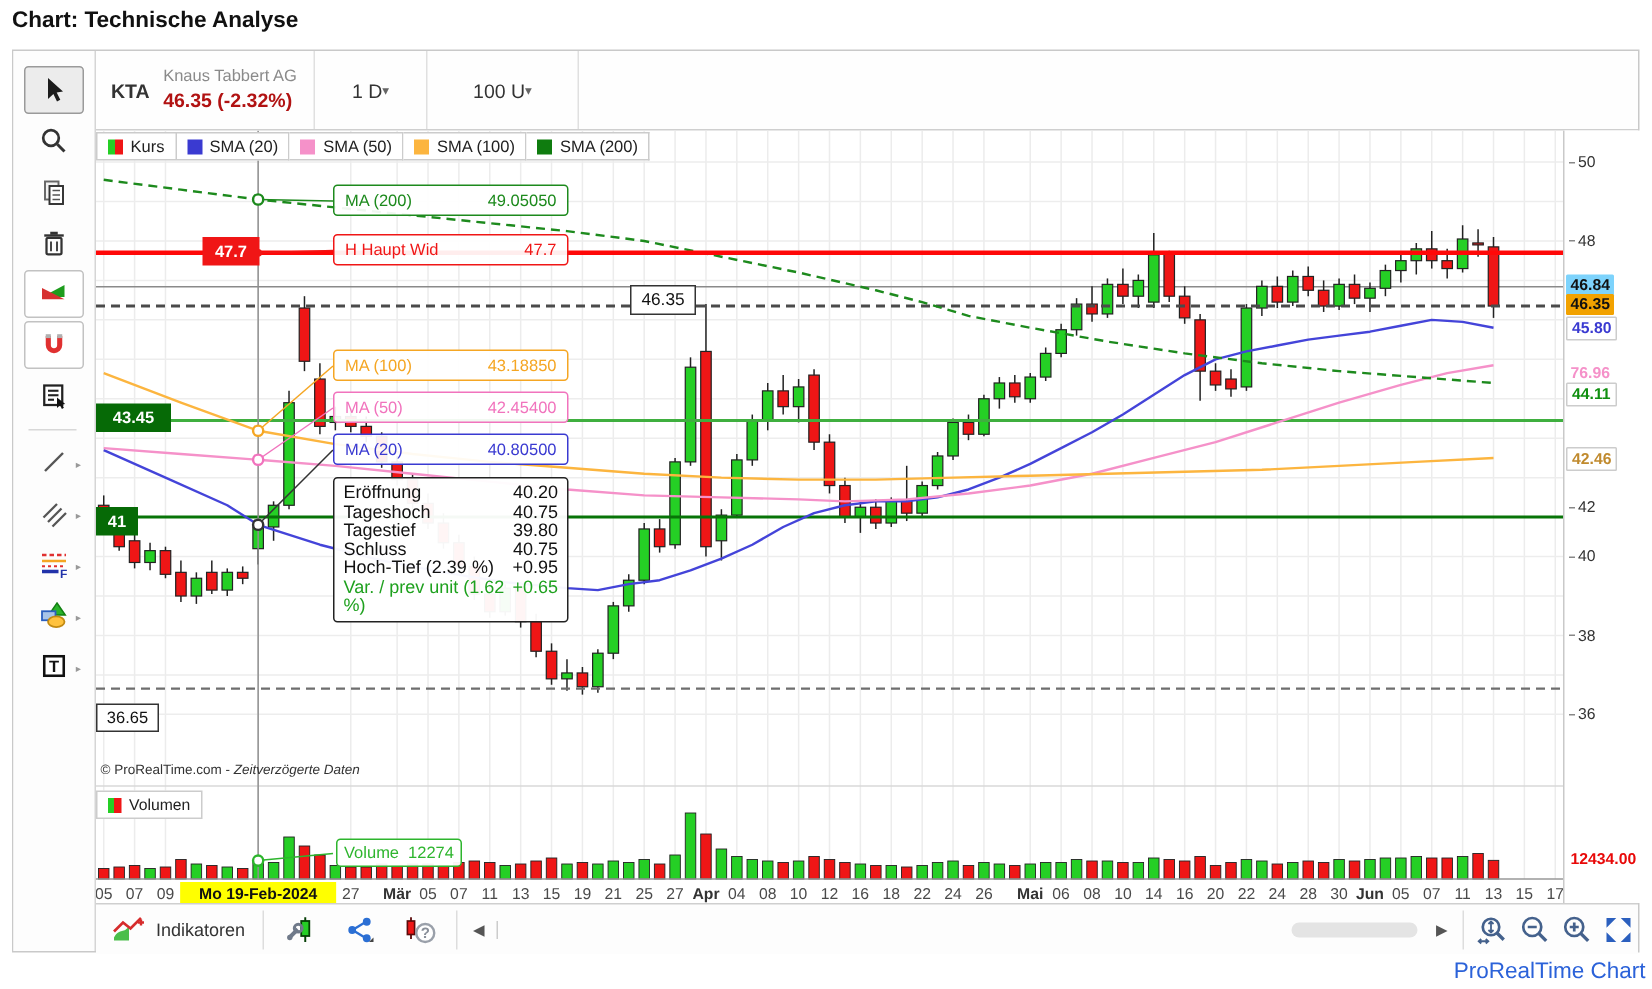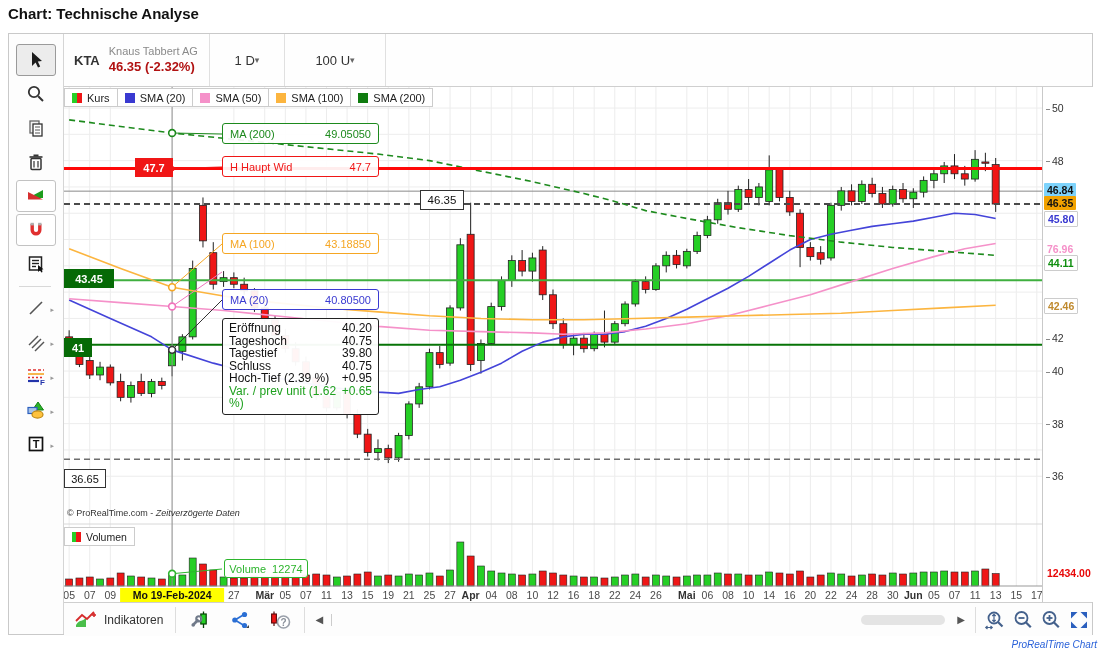--- a/index.html
+++ b/index.html
@@ -87,21 +87,21 @@
   
   .btoolbar{height:33px;border-top:1px solid #cfcfcf;display:flex;align-items:center;background:#fdfdfd;flex:none;}
   .bbtn{display:flex;align-items:center;gap:6px;height:26px;padding:0 8px;margin-left:2px;border-radius:3px;
     font-size:12px;color:#333;cursor:pointer;}
   .bsep{width:1px;height:26px;background:#ddd;margin:0 4px;}
   .navarrow{font-size:10px;color:#555;padding:0 6px;cursor:pointer;}
   .thinline{width:1px;height:12px;background:#ccc;margin-left:2px;}
   .rgroup{margin-left:auto;display:flex;align-items:center;}
   .scrolltrack{width:84px;height:10px;background:#e4e4e4;border-radius:5px;margin-right:6px;cursor:pointer;}
   .zbtn{width:26px;height:26px;display:flex;align-items:center;justify-content:center;cursor:pointer;margin-left:2px;}
-  .footer-link{position:absolute;right:4px;top:639px;font-size:10px;color:#2b62d9;cursor:pointer;font-style:italic;}
+  .footer-link{position:absolute;right:4px;top:639px;font-size:15px;color:#2b62d9;cursor:pointer;}
 </style>
 </head>
 <body>
 
 <div class="page">
   <div class="page-title">Chart: Technische Analyse</div>
 
   <div class="panel">
 
     <div class="ltools">
@@ -652,20 +652,24 @@
               <b>49.05050</b>
             </div>
           <div class="fbox box-hhw">
               <b>H Haupt Wid</b>
               <b>47.7</b>
             </div>
           <div class="fbox box-ma100">
               <b>MA (100)</b>
               <b>43.18850</b>
             </div>
+          <div class="fbox box-ma50">
+              <b>MA (50)</b>
+              <b>42.45400</b>
+            </div>
           <div class="fbox box-ma20">
               <b>MA (20)</b>
               <b>40.80500</b>
             </div>
 
           <div class="tooltip">
             <div class="trow">
                 <span>Eröffnung</span>
                 <span>40.20</span>
               </div>

